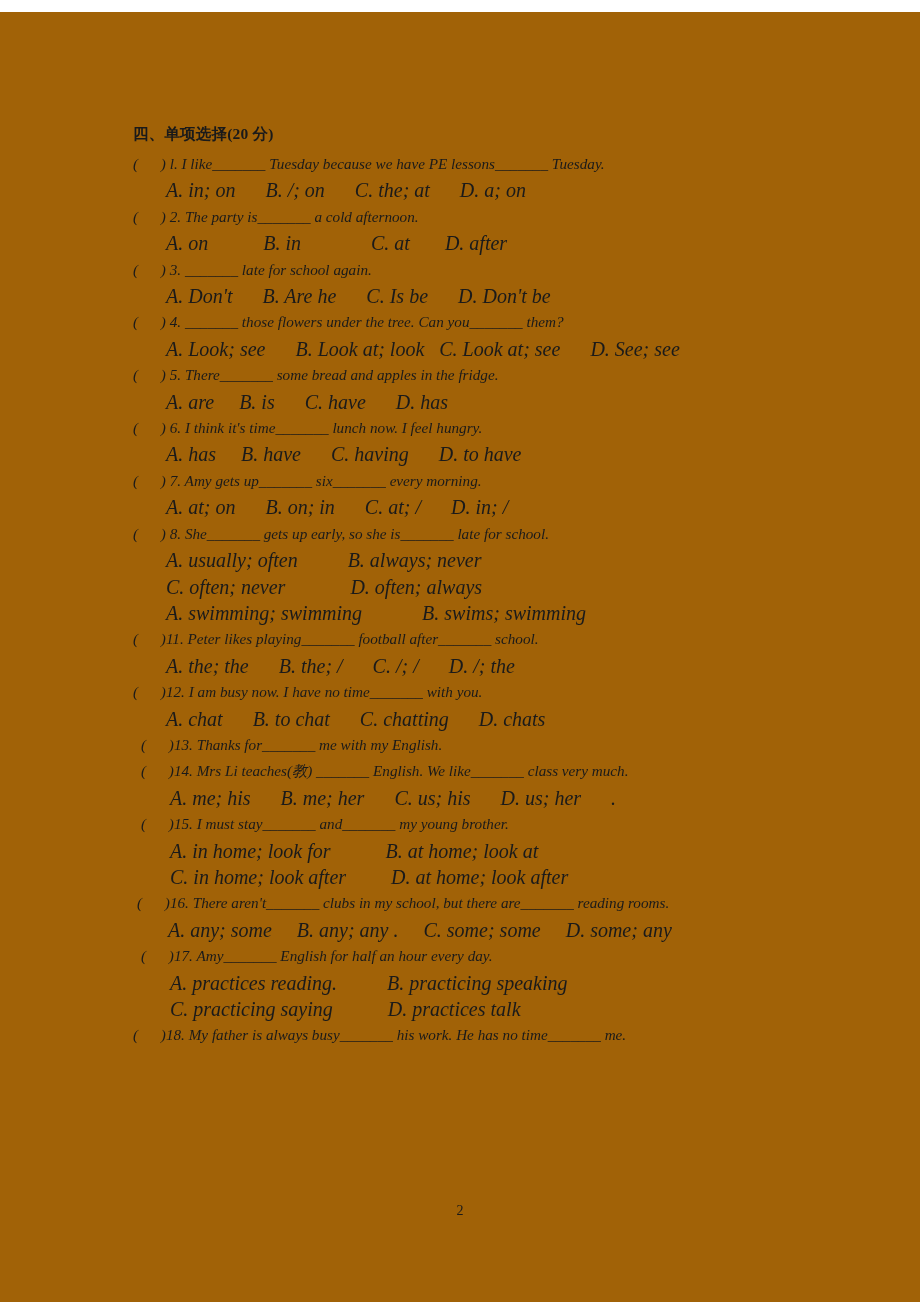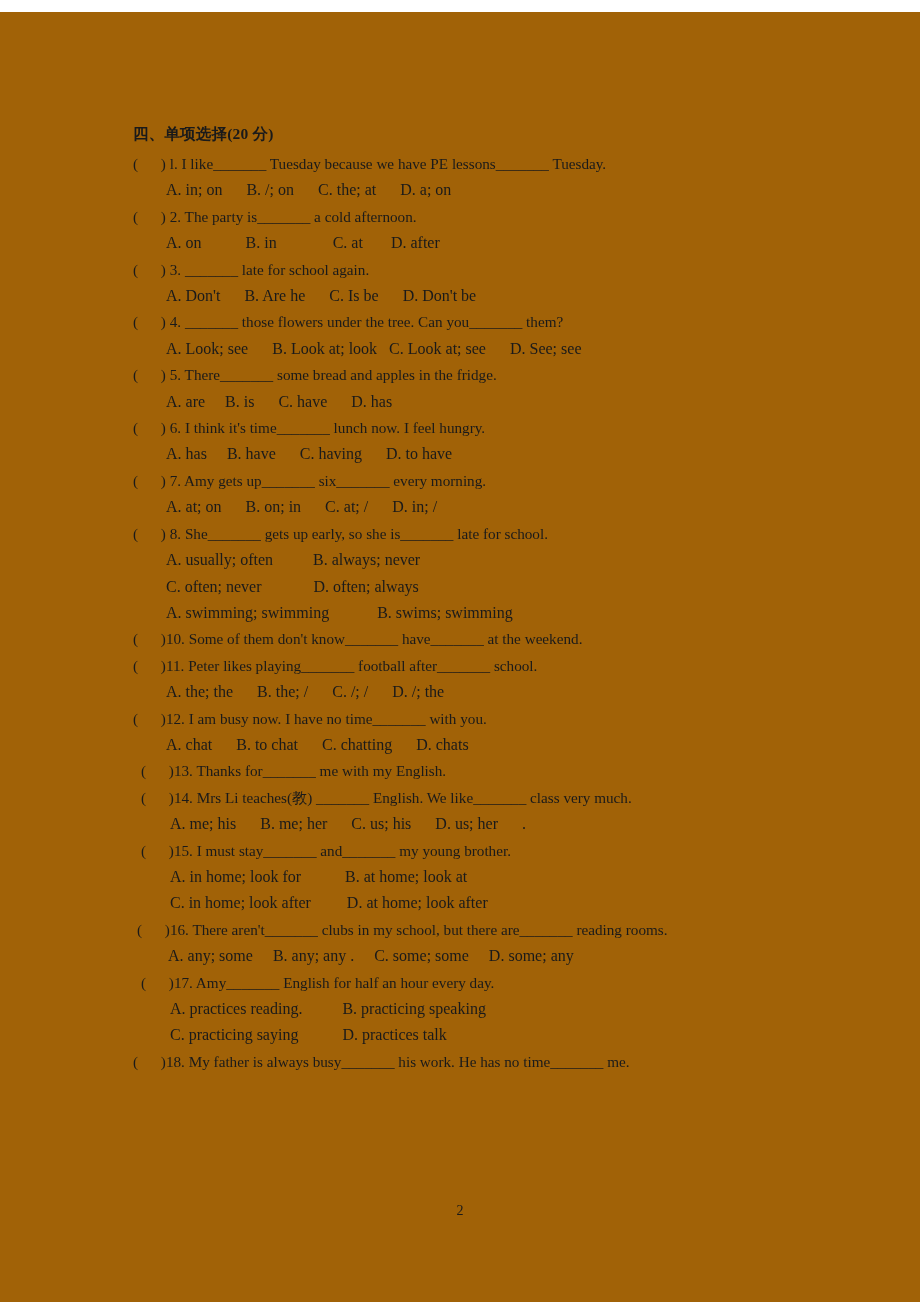--- a/index.html
+++ b/index.html
@@ -34,33 +34,34 @@
     font-size: 15.5px;
     line-height: 20px;
     letter-spacing: 0.2px;
     margin: 0 0 7px 0;
     white-space: pre;
   }
 
   
   .question {
     margin: 0;
+    font-style: italic;
   }
   .q-stem {
     font-size: 15.2px;
     line-height: 26.4px;
     white-space: pre;
     margin: 0;
   }
   .q-stem .marker {
     
     white-space: pre;
   }
   .opt-line {
-    font-size: 16px;
+    font-size: 20px;
     line-height: 26.4px;
     white-space: pre;
     margin: 0;
     padding-left: 33px;
   }
 
   
   .indent-0  { padding-left: 0px; }
   .indent-1  { padding-left: 8px; }
   .indent-2  { padding-left: 4px; }
@@ -118,21 +119,20 @@
         </div>
         <div class="question">
           <div class="q-stem indent-0"><span class="marker">(      ) 8.</span><span class="stem-text"> She_______ gets up early, so she is_______ late for school.</span></div>
           <div class="opt-line">A. usually; often          B. always; never</div>
           <div class="opt-line">C. often; never             D. often; always</div>
         </div>
         <div class="question">
           <div class="opt-line">A. swimming; swimming            B. swims; swimming</div>
         </div>
         <div class="question">
-          <div class="q-stem indent-0"><span class="marker">(      )10.</span><span class="stem-text"> Some of them don't know_______ have_______ at the weekend.</span></div>
         </div>
         <div class="question">
           <div class="q-stem indent-0"><span class="marker">(      )11.</span><span class="stem-text"> Peter likes playing_______ football after_______ school.</span></div>
           <div class="opt-line">A. the; the      B. the; /      C. /; /      D. /; the</div>
         </div>
         <div class="question">
           <div class="q-stem indent-0"><span class="marker">(      )12.</span><span class="stem-text"> I am busy now. I have no time_______ with you.</span></div>
           <div class="opt-line">A. chat      B. to chat      C. chatting      D. chats</div>
         </div>
         <div class="question">

